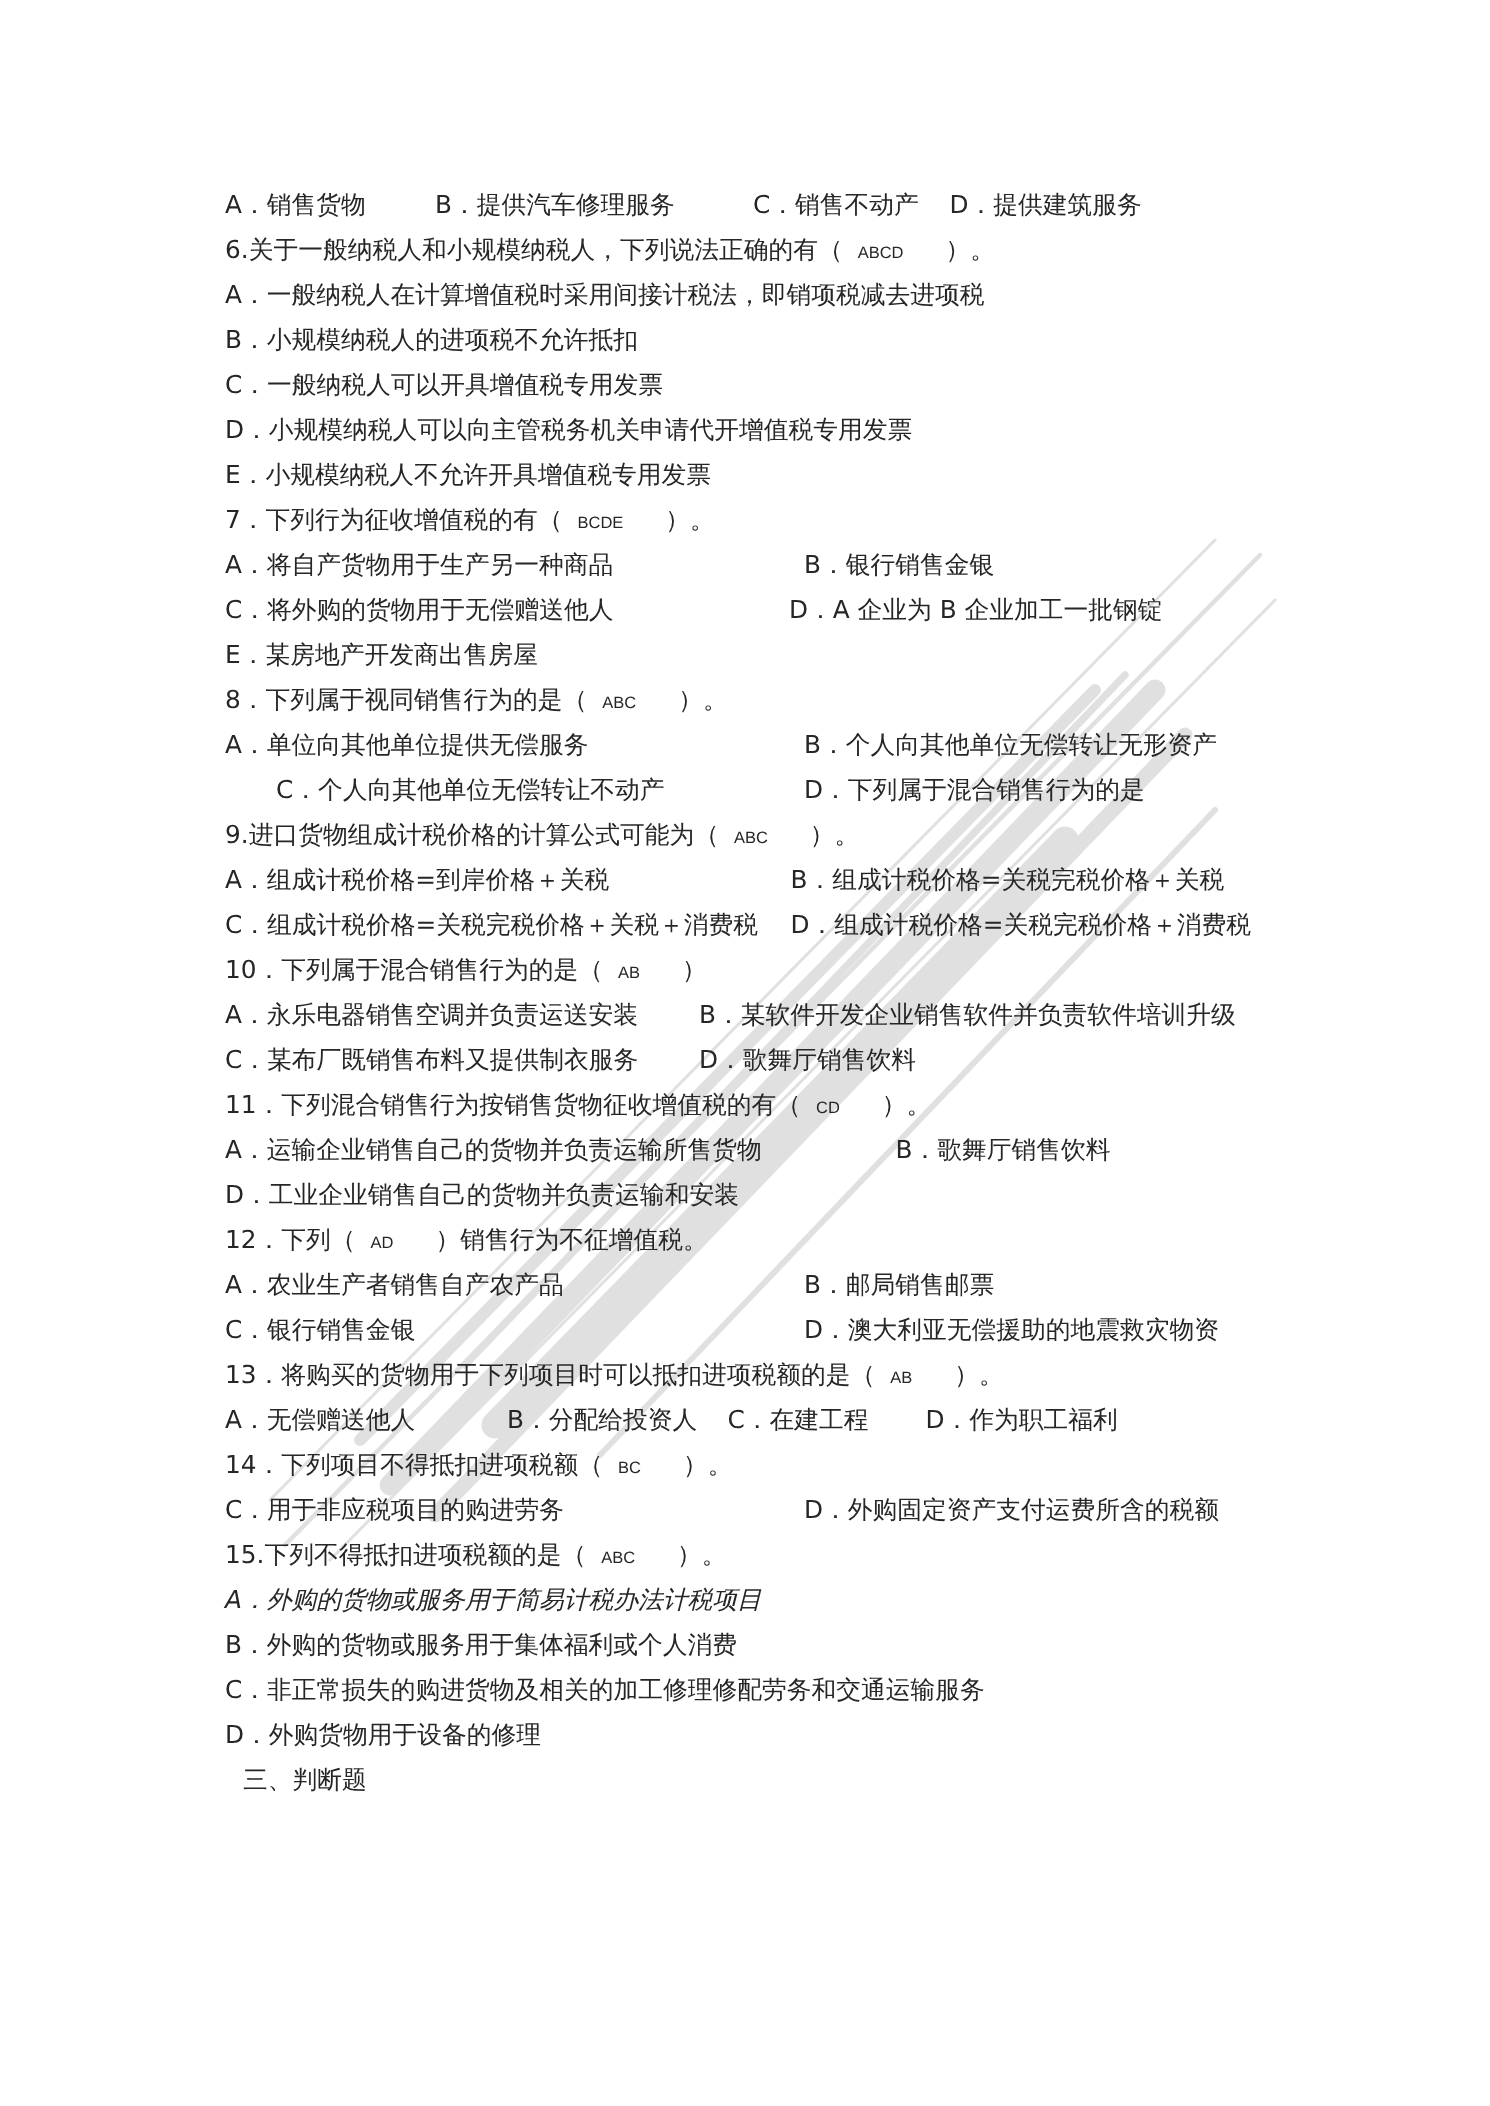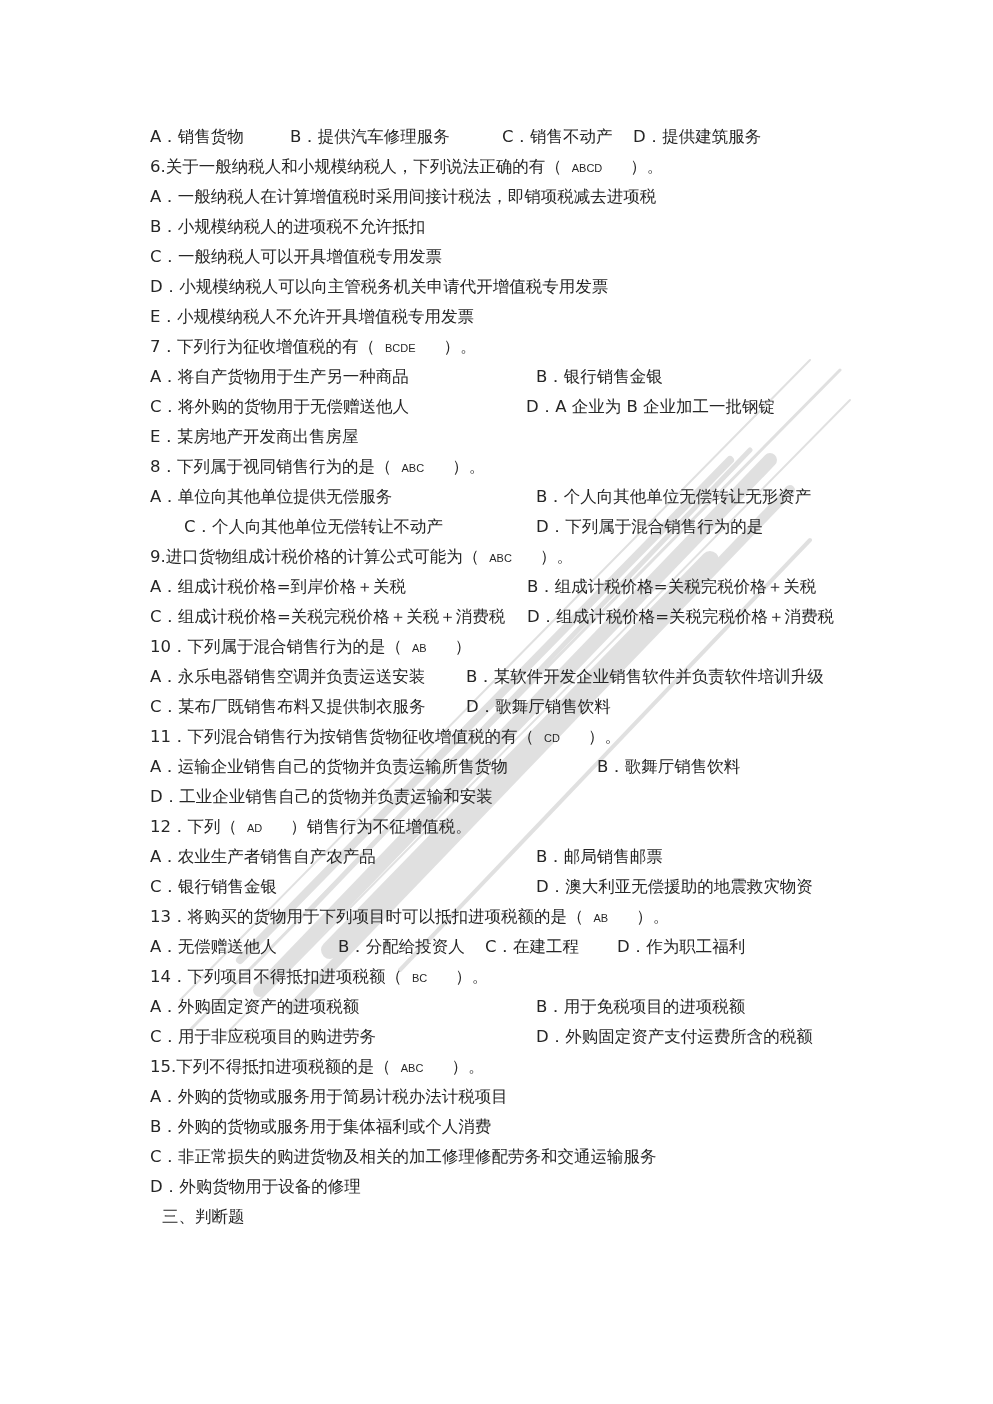--- a/index.html
+++ b/index.html
@@ -113,30 +113,26 @@
       </div>
       <div class="line"><span>13．</span><span>将购买的货物用于下列项目时可以抵扣进项税额的是（</span><span class="ans" style="padding: 0px 28px 0px 10px;">AB</span><span>）。</span></div>
       <div class="line">
         <span class="opt" style="left: 0px;">A．无偿赠送他人</span>
         <span class="opt" style="left: 172px; margin-left: 16px;">B．分配给投资人</span>
         <span class="opt" style="left: 335px;">C．在建工程</span>
         <span class="opt" style="left: 467px;">D．作为职工福利</span>
       </div>
       <div class="line"><span>14．</span><span>下列项目不得抵扣进项税额（</span><span class="ans" style="padding: 0px 28px 0px 10px;">BC</span><span>）。</span></div>
       <div class="line">
-        <span class="opt" style="left: 0px;">A．外购固定资产的进项税额</span>
-        <span class="opt" style="left: 386px;">B．用于免税项目的进项税额</span>
-      </div>
-      <div class="line">
         <span class="opt" style="left: 0px;">C．用于非应税项目的购进劳务</span>
         <span class="opt" style="left: 386px;">D．外购固定资产支付运费所含的税额</span>
       </div>
       <div class="line"><span>15.</span><span>下列不得抵扣进项税额的是（</span><span class="ans" style="padding: 0px 28px 0px 10px;">ABC</span><span>）。</span></div>
       <div class="line">
-        <span class="opt" style="left: 0px;">A．外购的货物或服务用于简易计税办法计税项目</span>
+        <span class="opt" style="left: 0px; font-style: italic;">A．外购的货物或服务用于简易计税办法计税项目</span>
       </div>
       <div class="line">
         <span class="opt" style="left: 0px;">B．外购的货物或服务用于集体福利或个人消费</span>
       </div>
       <div class="line">
         <span class="opt" style="left: 0px;">C．非正常损失的购进货物及相关的加工修理修配劳务和交通运输服务</span>
       </div>
       <div class="line">
         <span class="opt" style="left: 0px; text-align: center;">D．外购货物用于设备的修理</span>
       </div>

